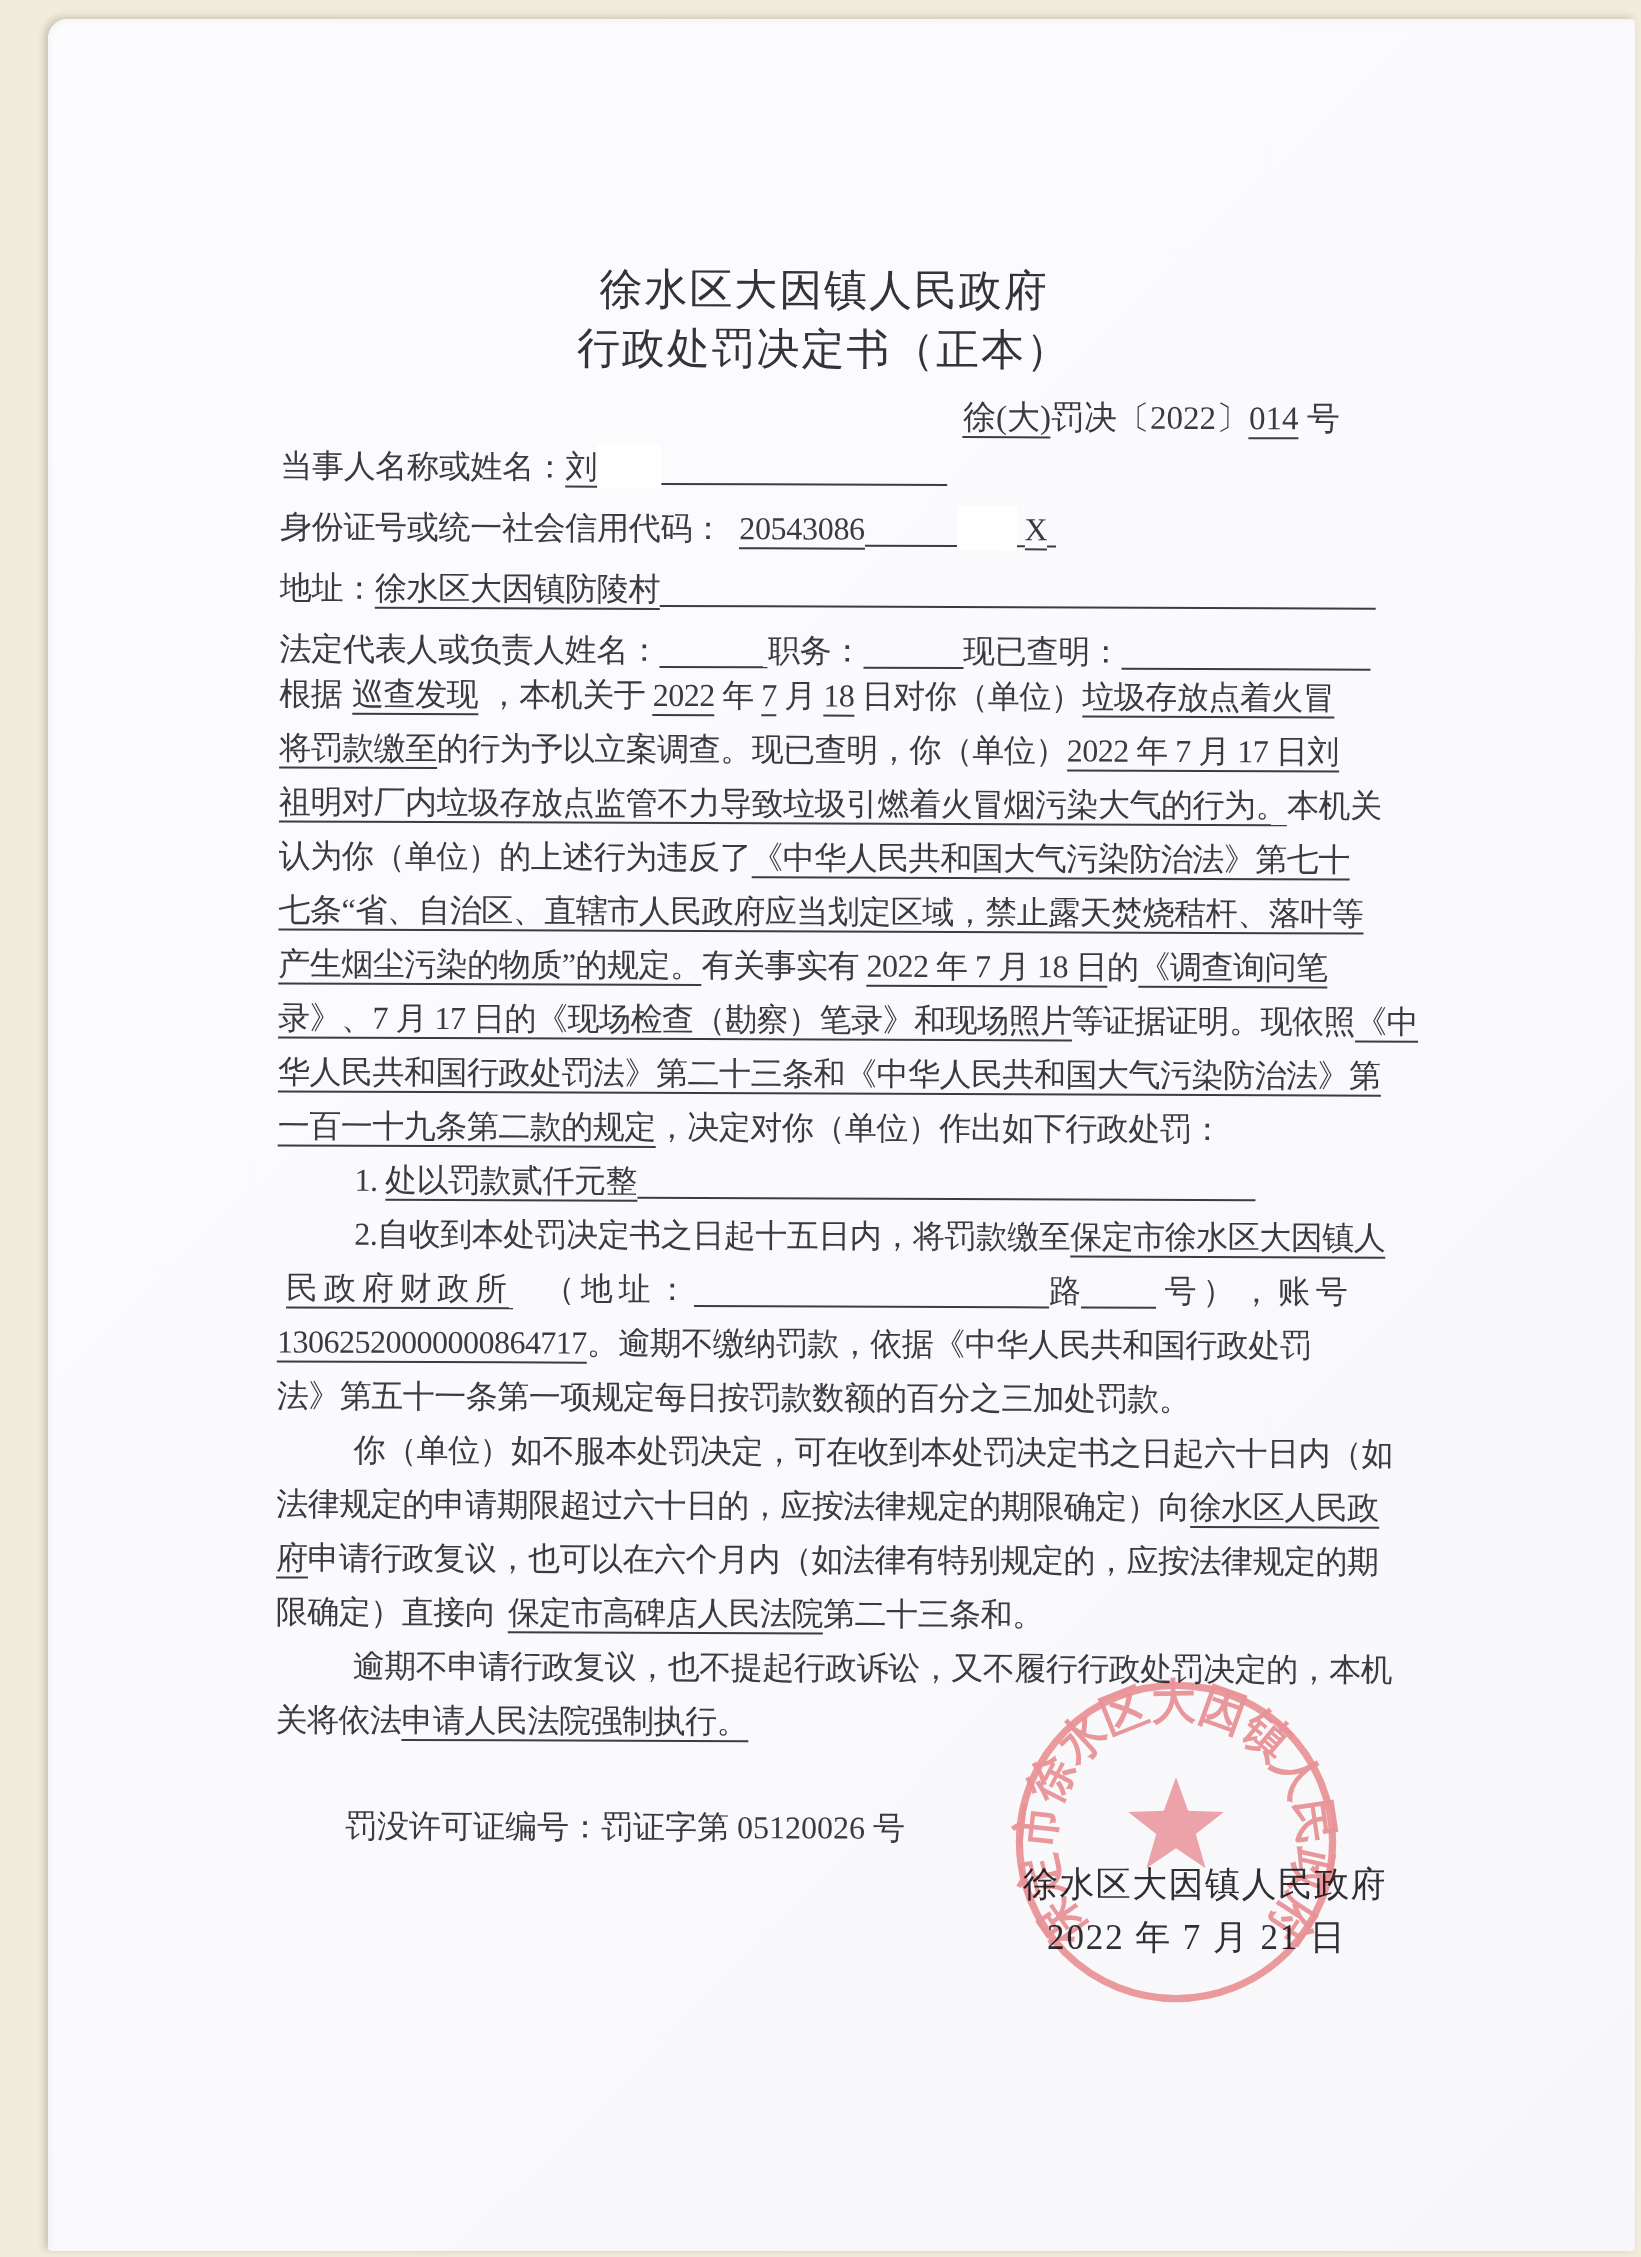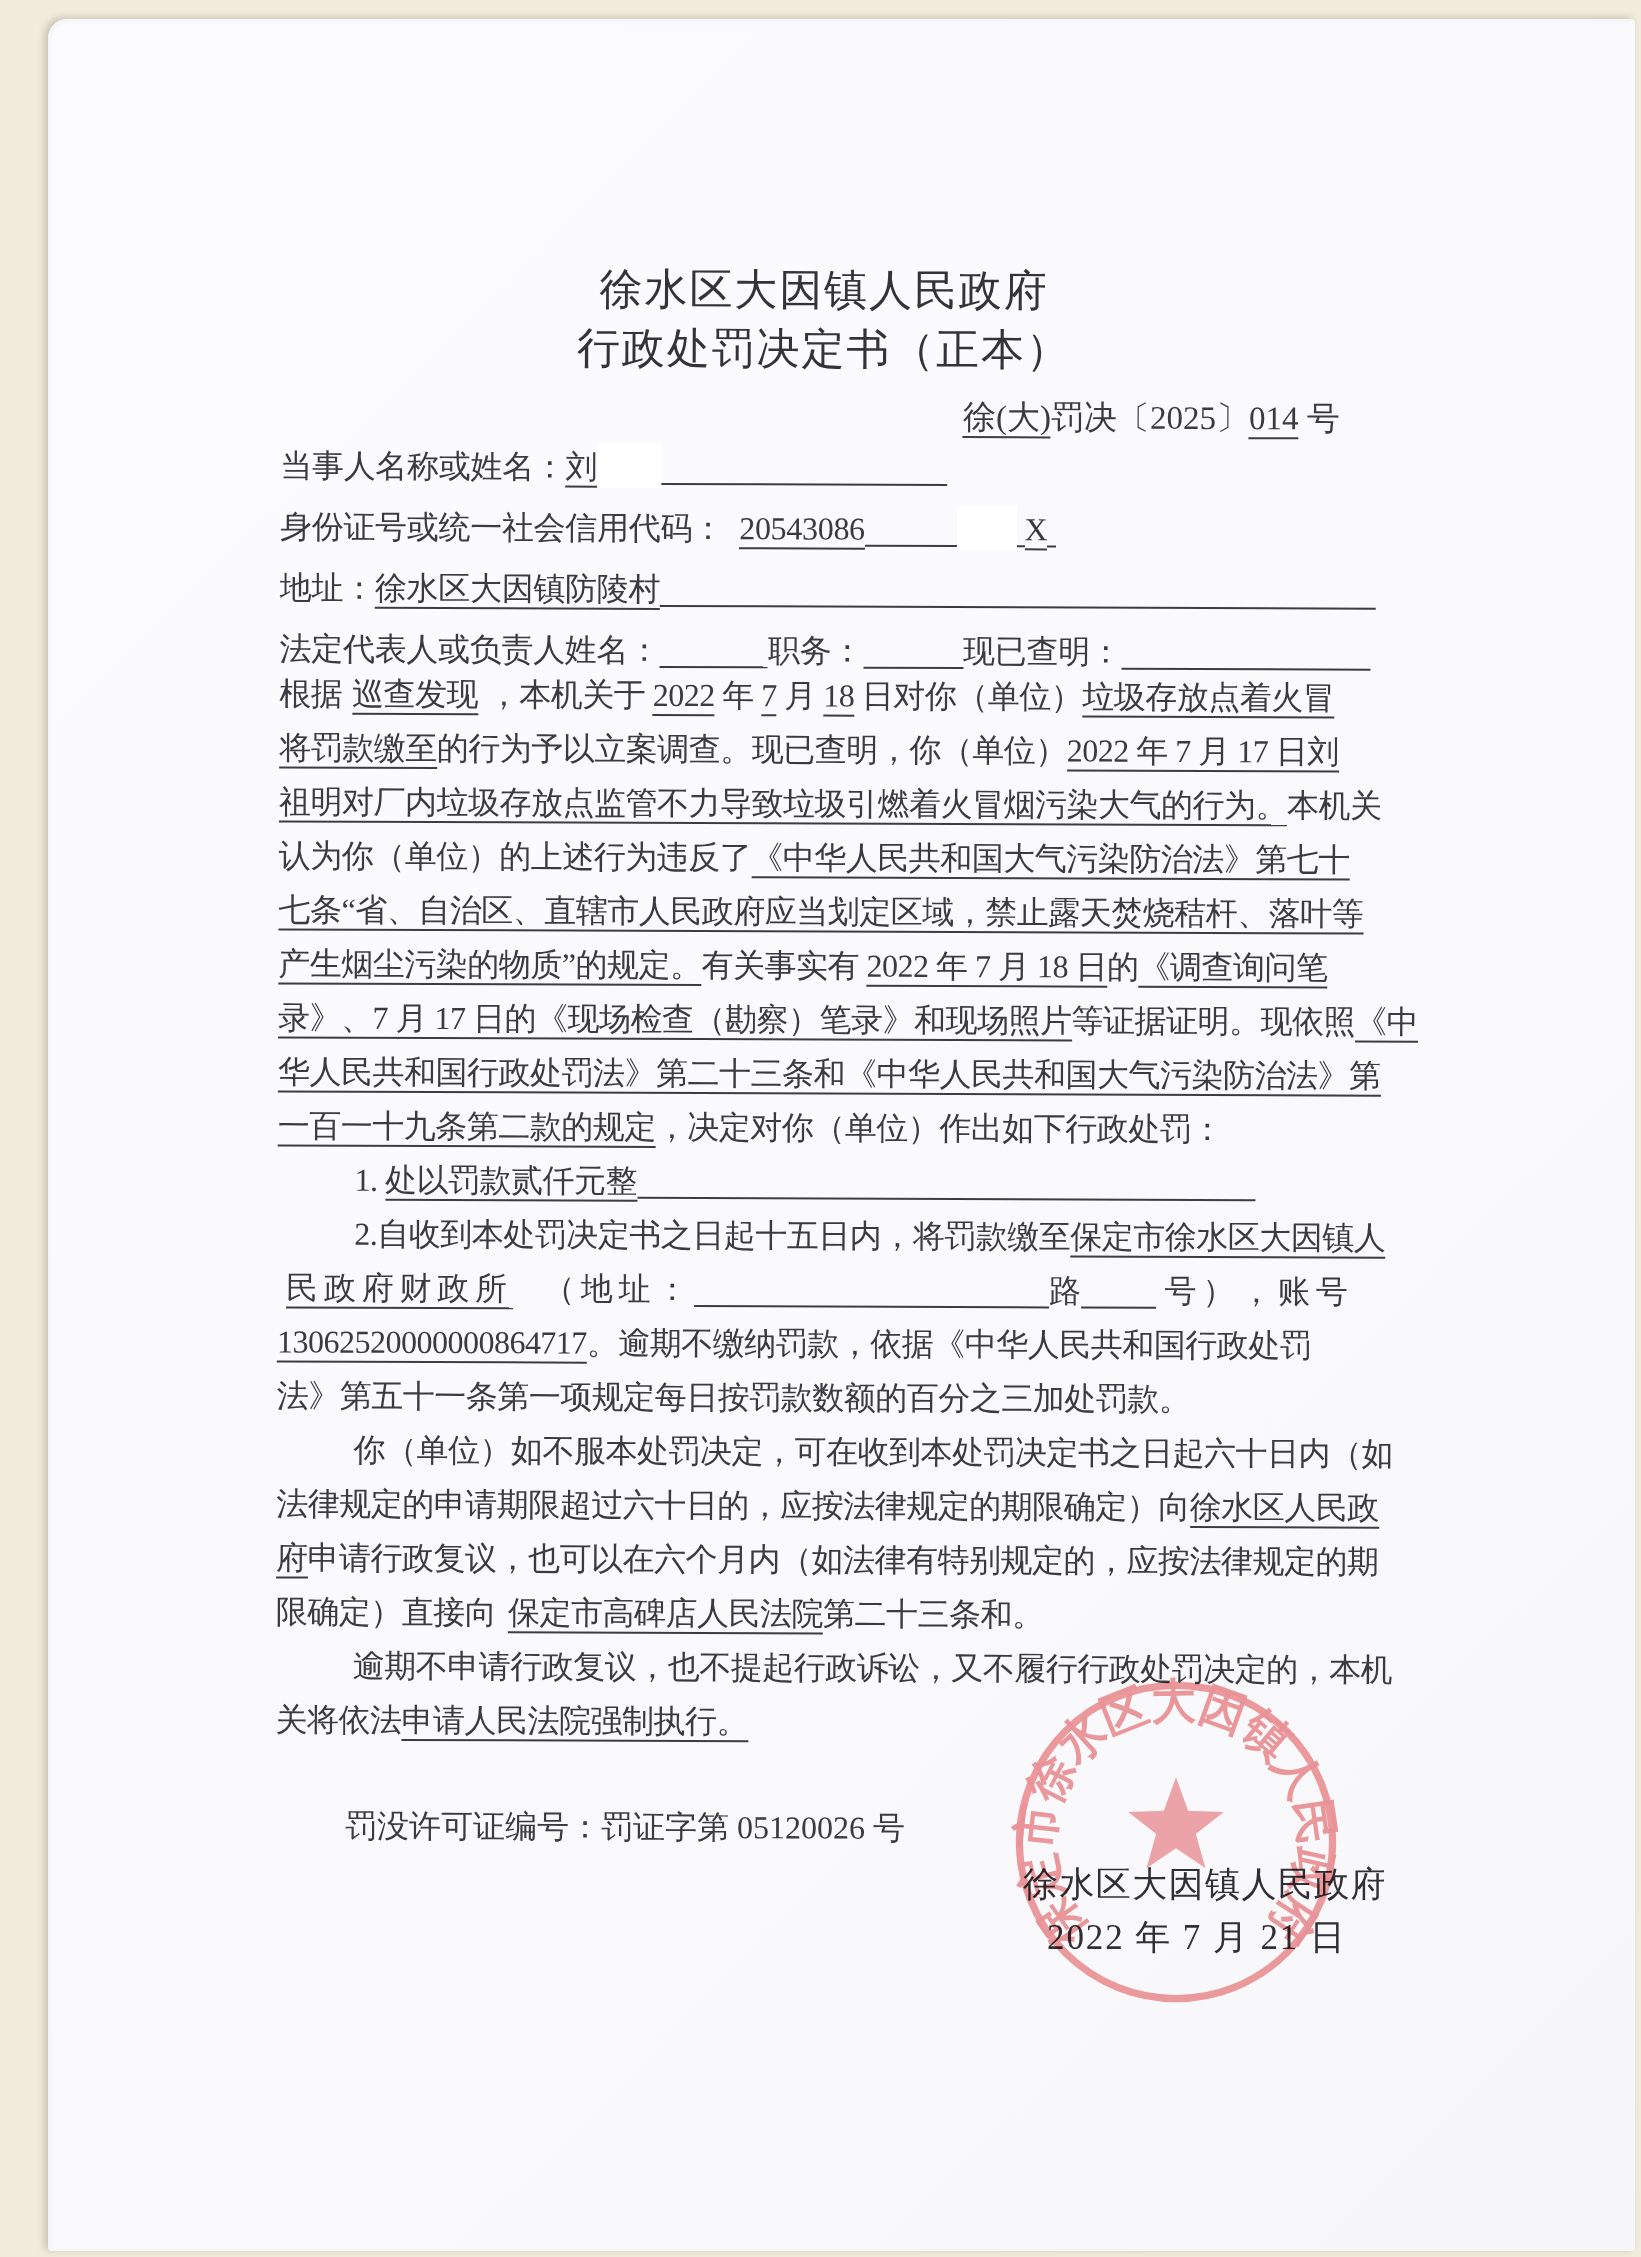--- a/index.html
+++ b/index.html
@@ -76,21 +76,21 @@
     font-size:50px;font-weight:600;
   }
 </style>
 </head>
 <body>
 
 <div class="paper">
   <div class="tilt">
     <h1 class="doc-title">徐水区大因镇人民政府</h1>
     <h1 class="doc-title second">行政处罚决定书（正本）</h1>
-    <div class="doc-number"><div class="line"><span class="seg u">徐(大)</span><span class="seg">罚决〔2025〕</span><span class="seg u">014</span><span class="seg"> 号</span></div></div>
+    <div class="doc-number"><div class="line"><span class="seg u">徐(大)</span><span class="seg">罚决〔2022〕</span><span class="seg u">014</span><span class="seg"> 号</span></div></div>
     <div class="fields">
         <div class="line"><span class="seg">当事人名称或姓名：</span><span class="seg u">刘</span><span class="redact" style="width: 64px;"></span><span class="blank" style="width: 286px;"></span></div>
         <div class="line"><span class="seg">身份证号或统一社会信用代码：</span><span class="gap" style="width: 15.4px;"></span><span class="seg u">20543086</span><span class="blank" style="width: 92px;"></span><span class="redact" style="width: 60px;"></span><span class="blank" style="width: 7.7px;"></span><span class="seg u">X</span><span class="blank" style="width: 8.7px;"></span></div>
         <div class="line"><span class="seg">地址：</span><span class="seg u">徐水区大因镇防陵村</span><span class="blank" style="width: 716px;"></span></div>
         <div class="line"><span class="seg">法定代表人或负责人姓名：</span><span class="blank" style="width: 108px;"></span><span class="seg">职务：</span><span class="blank" style="width: 100px;"></span><span class="seg">现已查明：</span><span class="blank" style="width: 249px;"></span></div>
       </div>
     <div class="body-text">
         <div class="line"><span class="seg">根据</span><span class="gap" style="width: 9.7px;"></span><span class="seg u">巡查发现</span><span class="gap" style="width: 9.7px;"></span><span class="seg">，本机关于 </span><span class="seg u">2022</span><span class="seg"> 年 </span><span class="seg u">7</span><span class="seg"> 月 </span><span class="seg u">18</span><span class="seg"> 日对你（单位）</span><span class="seg u">垃圾存放点着火冒</span></div>
         <div class="line"><span class="seg u">将罚款缴至</span><span class="seg">的行为予以立案调查。现已查明，你（单位）</span><span class="seg u">2022 年 7 月 17 日刘</span></div>
         <div class="line"><span class="seg u">祖明对厂内垃圾存放点监管不力导致垃圾引燃着火冒烟污染大气的行为。</span><span class="seg">本机关</span></div>

